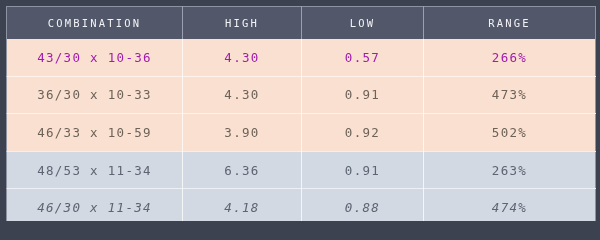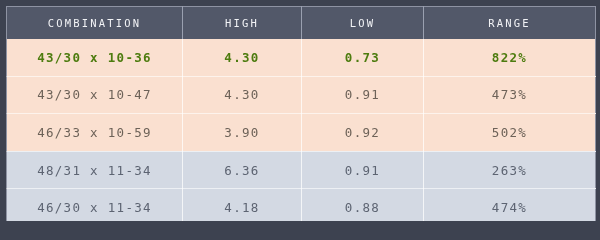--- a/index.html
+++ b/index.html
@@ -51,32 +51,33 @@
     letter-spacing: 1.3px;
     height: 36.6px;
     border-right: 1px solid rgba(255,255,255,0.72);
     border-bottom: 1px solid rgba(255,255,255,0.60);
   }
   tbody tr.data-row td:last-child {
     border-right: none;
   }
   tbody tr.data-row:last-child td {
     border-bottom: none;
+    font-style: italic;
   }
   tr.tone-peach td {
     background: #fae0d0;
     color: #6d6258;
   }
   tr.tone-blue td {
     background: #d3d9e3;
     color: #5d6472;
   }
   tr.row-highlight td {
-    font-weight: bold;
-    color: #4d7c0f;
+    font-weight: normal;
+    color: #a21caf;
     letter-spacing: 1.1px;
   }
   col.col-combination { width: 176px; }
   col.col-high { width: 119px; }
   col.col-low { width: 122px; }
   col.col-range { width: 172px; }
 </style>
 </head>
 <body>
 
@@ -93,37 +94,37 @@
         <th>COMBINATION</th>
         <th>HIGH</th>
         <th>LOW</th>
         <th>RANGE</th>
       </tr>
     </thead>
     <tbody id="table-body">
         <tr class="data-row tone-peach row-highlight">
           <td>43/30 x 10-36</td>
           <td>4.30</td>
-          <td>0.73</td>
-          <td>822%</td>
+          <td>0.57</td>
+          <td>266%</td>
         </tr>
         <tr class="data-row tone-peach">
-          <td>43/30 x 10-47</td>
+          <td>36/30 x 10-33</td>
           <td>4.30</td>
           <td>0.91</td>
           <td>473%</td>
         </tr>
         <tr class="data-row tone-peach">
           <td>46/33 x 10-59</td>
           <td>3.90</td>
           <td>0.92</td>
           <td>502%</td>
         </tr>
         <tr class="data-row tone-blue">
-          <td>48/31 x 11-34</td>
+          <td>48/53 x 11-34</td>
           <td>6.36</td>
           <td>0.91</td>
           <td>263%</td>
         </tr>
         <tr class="data-row tone-blue">
           <td>46/30 x 11-34</td>
           <td>4.18</td>
           <td>0.88</td>
           <td>474%</td>
         </tr>

